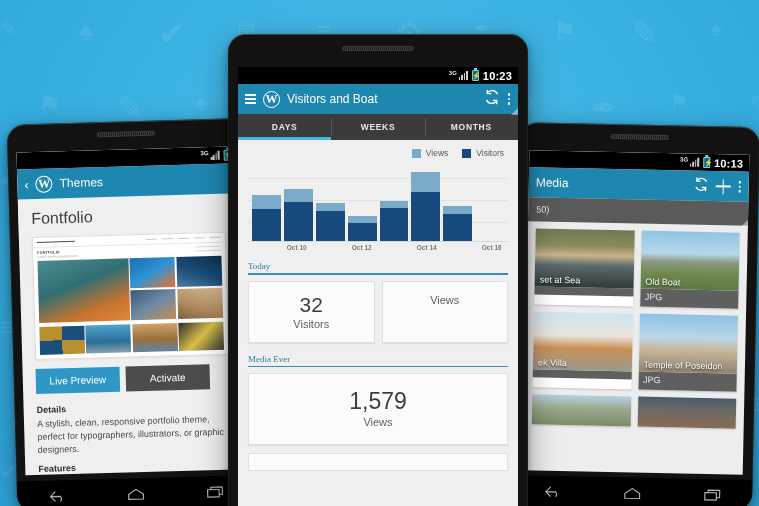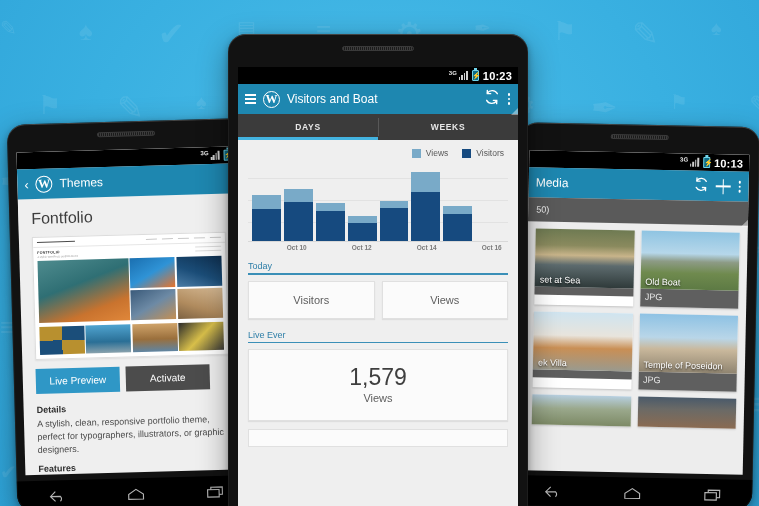--- a/index.html
+++ b/index.html
@@ -117,21 +117,21 @@
   .grid-line { position: absolute; left: 0; right: 0; height: 1px; background: #e2e2e2; }
   .bars { position: absolute; left: 0; right: 0; bottom: 0; top: 0; display: flex; align-items: flex-end; gap: 3px; padding: 0 4px; }
   .bar { flex: 1; display: flex; flex-direction: column; justify-content: flex-end; }
   .bar .views { background: #79aac8; }
   .bar .visitors { background: #164a7f; }
   .xaxis { position: relative; height: 14px; margin: 0 2px; }
   .xlab { position: absolute; top: 2px; transform: translateX(-50%); font-size: 6.5px;
           color: #7a7a7a; font-weight: bold; white-space: nowrap; }
   .plot-baseline { position: absolute; left: 0; right: 0; bottom: 0; height: 1px; background: #d8d8d8; }
 
-  .sec-head { font-size: 9px; color: #2f7fa8; padding: 3px 0 2px 10px; }
+  .sec-head { font-size: 9px; color: #2f7fa8; padding: 3px 0 2px 10px; font-family: Liberation Serif, serif; }
   .sec-rule { height: 1.6px; background: #3a8fb7; margin: 0 10px 6px 10px; }
   .cards { display: flex; gap: 7px; padding: 0 10px 8px 10px; }
   .stat-card {
     flex: 1; background: #fbfbfb; border: 1px solid #e0e0e0;
     box-shadow: 0 1px 1px rgba(0,0,0,.07);
     text-align: center; padding: 11px 4px 12px 4px;
   }
   .stat-card.wide { flex: 1 1 100%; padding: 14px 4px 16px 4px; }
   .stat-num { font-size: 21px; color: #3f3f3f; font-weight: 300; line-height: 1.15; }
   .stat-num.big { font-size: 23px; }
@@ -493,20 +493,21 @@
           <i></i>
           <i></i>
           <i></i>
         </span>
       <span class="ab-corner"></span>
     </div>
 
     <div class="tabs">
       <div class="tab active">DAYS</div>
       <div class="tab">WEEKS</div>
+      <div class="tab">MONTHS</div>
     </div>
 
     <div class="chart-card">
       <div class="legend">
         <span class="lg">
           <span class="sw" style="background: rgb(121, 170, 200);"></span>
           <span>Views</span>
         </span>
         <span class="lg">
           <span class="sw" style="background: rgb(22, 74, 127);"></span>
@@ -557,28 +558,29 @@
           <span class="xlab" style="left: 43.75%;">Oct 12</span>
           <span class="xlab" style="left: 68.75%;">Oct 14</span>
           <span class="xlab" style="left: 93.75%;">Oct 16</span>
         </div>
     </div>
 
     <div class="sec-head">Today</div>
     <div class="sec-rule"></div>
     <div class="cards">
       <div class="stat-card">
+        <div class="stat-num">32</div>
         <div class="stat-lbl">Visitors</div>
       </div>
       <div class="stat-card">
         <div class="stat-lbl">Views</div>
       </div>
     </div>
 
-    <div class="sec-head">Live Ever</div>
+    <div class="sec-head">Media Ever</div>
     <div class="sec-rule"></div>
     <div class="cards">
       <div class="stat-card wide">
         <div class="stat-num big">1,579</div>
         <div class="stat-lbl">Views</div>
       </div>
     </div>
     <div class="bottom-sliver"></div>
   </div>
 </div>

